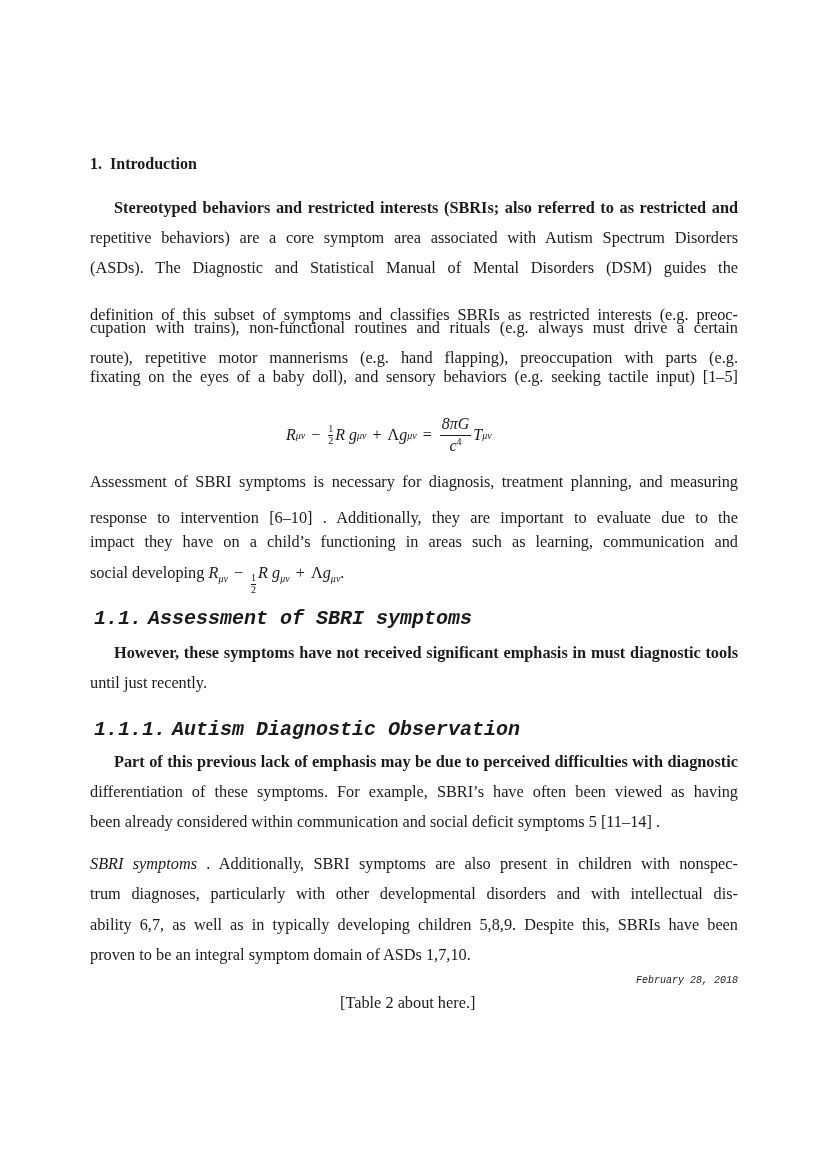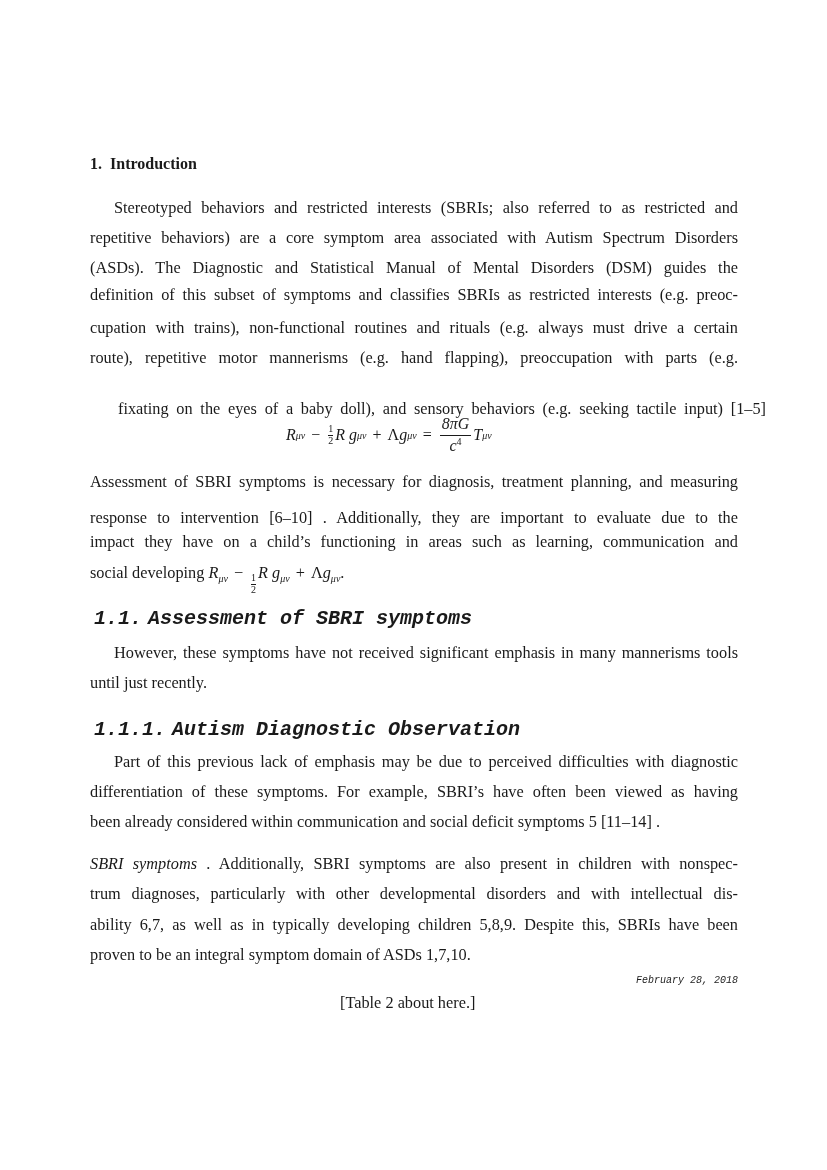--- a/index.html
+++ b/index.html
@@ -45,20 +45,21 @@
       white-space: nowrap;
       text-align: justify;
       text-align-last: justify;
     }
     .line.last {
       text-align-last: left;
     }
     .line.indent {
       padding-left: 24px;
       width: 624px;
+      font-weight: bold;
     }
 
     .subsection {
       position: absolute;
       left: 4px;
       font-family: Liberation Mono, monospace;
       font-style: italic;
       font-size: 20px;
       line-height: 22px;
       white-space: nowrap;
@@ -121,24 +122,24 @@
 <div class="page">
 
   <h1 class="section-heading" style="margin:0;">
     <span class="num">1.</span><span>Introduction</span>
   </h1>
 
   <div>
     <div class="line indent" style="top:197px;">Stereotyped behaviors and restricted interests (SBRIs; also referred to as restricted and</div>
     <div class="line" style="top:227px;">repetitive behaviors) are a core symptom area associated with Autism Spectrum Disorders</div>
     <div class="line" style="top:257px;">(ASDs).  The Diagnostic and Statistical Manual of Mental Disorders (DSM) guides the</div>
-    <div class="line" style="top:284px;">definition of this subset of symptoms and classifies SBRIs as restricted interests (e.g. preoc-</div>
+    <div class="line" style="top:304px;">definition of this subset of symptoms and classifies SBRIs as restricted interests (e.g. preoc-</div>
     <div class="line" style="top:317px;">cupation with trains), non-functional routines and rituals (e.g. always must drive a certain</div>
     <div class="line" style="top:347px;">route), repetitive motor mannerisms (e.g.  hand flapping), preoccupation with parts (e.g.</div>
-    <div class="line" style="top:398px;margin-left:28px;">fixating on the eyes of a baby doll), and sensory behaviors (e.g. seeking tactile input) [1–5]</div>
+    <div class="line" style="top:366px;">fixating on the eyes of a baby doll), and sensory behaviors (e.g. seeking tactile input) [1–5]</div>
   </div>
 
   <div class="equation">
     <span class="m-it">R</span><span class="sub">μν</span>
     <span class="op">−</span>
     <span class="frac small">
       <span class="n">1</span>
       <span class="bar"></span>
       <span class="d">2</span>
     </span>
@@ -165,21 +166,21 @@
           <span class="d">2</span>
         </span><span class="m-it">R</span>&nbsp;<span class="m-it">g</span><span class="sub">μν</span><span class="op">+</span><span>Λ</span><span class="m-it">g</span><span class="sub">μν</span><span>.</span>
     </div>
   </div>
 
   <h2 class="subsection" style="top:608px; margin:0;">
     <span class="num">1.1.</span><span>Assessment of SBRI symptoms</span>
   </h2>
 
   <div>
-    <div class="line indent" style="top:642px;">However, these symptoms have not received significant emphasis in many mannerisms tools</div>
+    <div class="line indent" style="top:642px;">However, these symptoms have not received significant emphasis in must diagnostic tools</div>
     <div class="line last" style="top:672px;">until just recently.</div>
   </div>
 
   <h3 class="subsection" style="top:719px; margin:0;">
     <span class="num">1.1.1.</span><span>Autism Diagnostic Observation</span>
   </h3>
 
   <div>
     <div class="line indent" style="top:751px;">Part of this previous lack of emphasis may be due to perceived difficulties with diagnostic</div>
     <div class="line" style="top:781px;">differentiation of these symptoms.  For example, SBRI’s have often been viewed as having</div>

